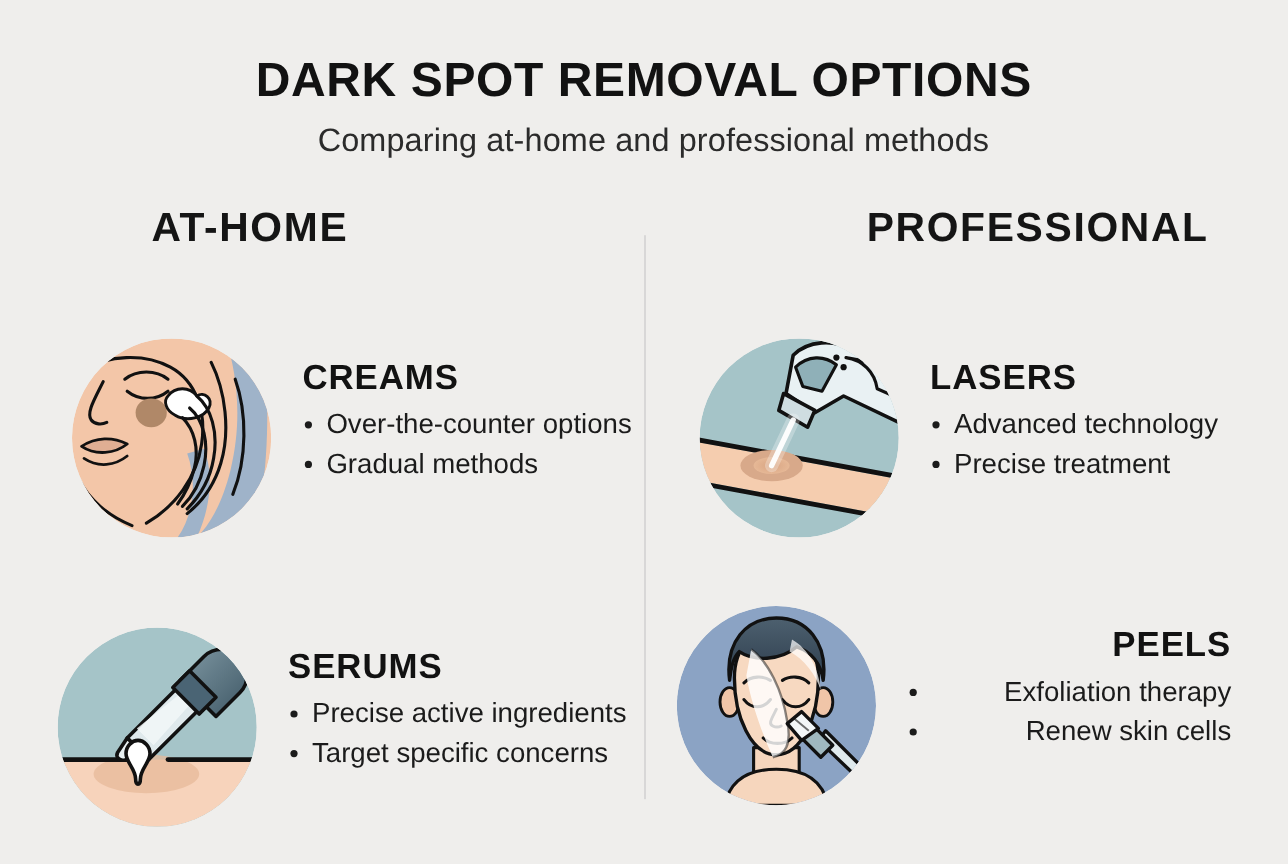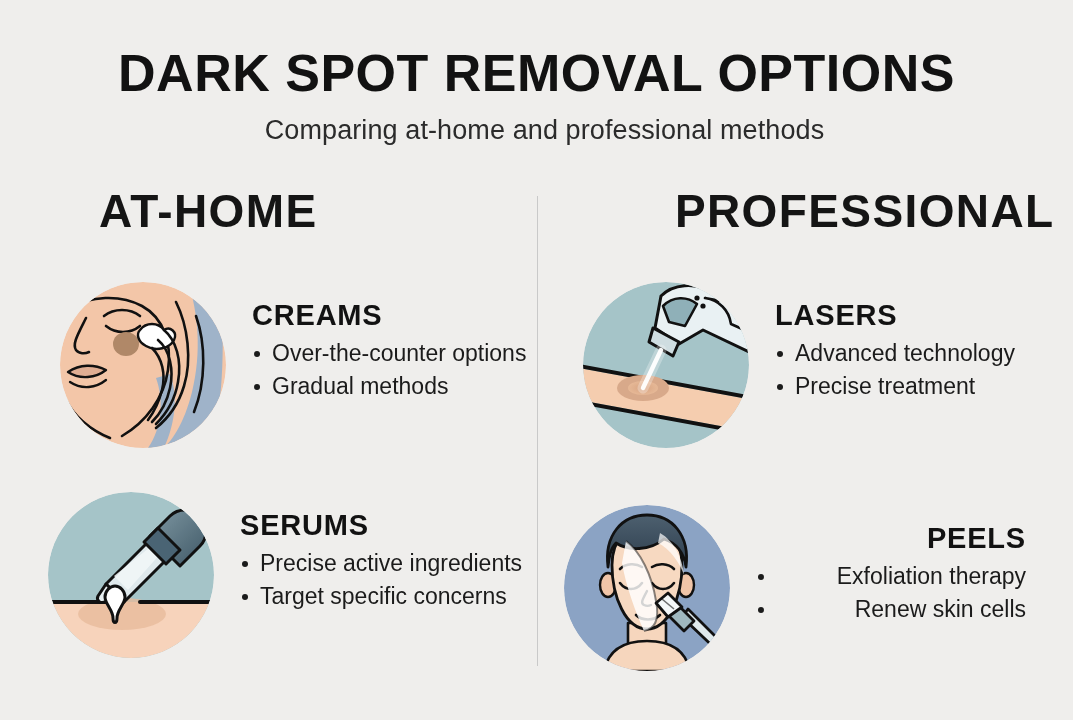--- a/index.html
+++ b/index.html
@@ -15,21 +15,21 @@
     overflow: hidden;
     position: relative;
   }
 
   
   .header {
     text-align: center;
     padding-top: 46px;
   }
   .main-title {
-    font-size: 52px;
+    font-size: 40px;
     font-weight: bold;
     letter-spacing: 0.5px;
     color: #121212;
     line-height: 1.05;
     margin: 0;
   }
   .subtitle {
     font-size: 27px;
     font-weight: normal;
     color: #2b2b2b;
@@ -38,21 +38,21 @@
   }
 
   
   .columns-header {
     display: flex;
     margin-top: 38px;
   }
   .col-head {
     flex: 1;
     text-align: center;
-    font-size: 46px;
+    font-size: 34px;
     font-weight: 600;
     letter-spacing: 1.4px;
     color: #151515;
   }
   .col-head.left  { padding-right: 170px; }
   .col-head.right { padding-left: 70px; }
 
   
   .divider {
     position: absolute;
@@ -70,21 +70,21 @@
     top: 0;
     width: 1073px;
     height: 720px;
   }
   .item {
     position: absolute;
     display: flex;
     align-items: flex-start;
   }
   .item-creams  { left: 60px;  top: 282px; }
-  .item-serums  { left: 48px;  top: 492px; }
+  .item-serums  { left: 48px;  top: 523px; }
   .item-lasers  { left: 583px; top: 282px; }
   .item-peels   { left: 564px; top: 505px; text-align: right; }
 
   .icon-circle {
     width: 166px;
     height: 166px;
     border-radius: 50%;
     overflow: hidden;
     flex: 0 0 166px;
     position: relative;

